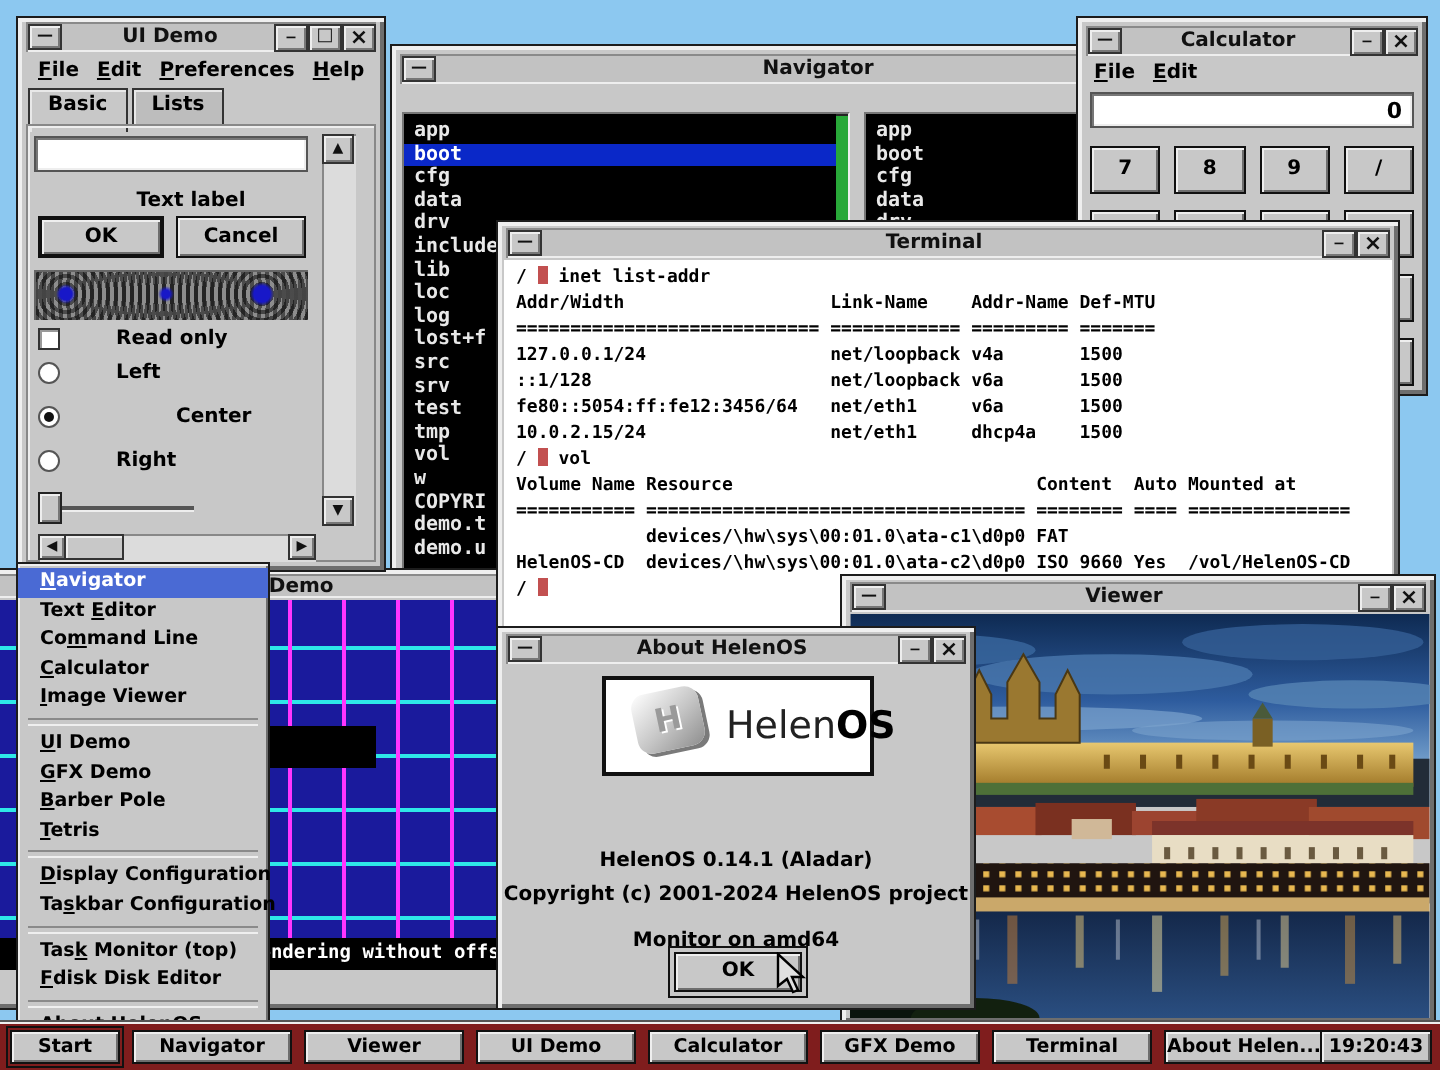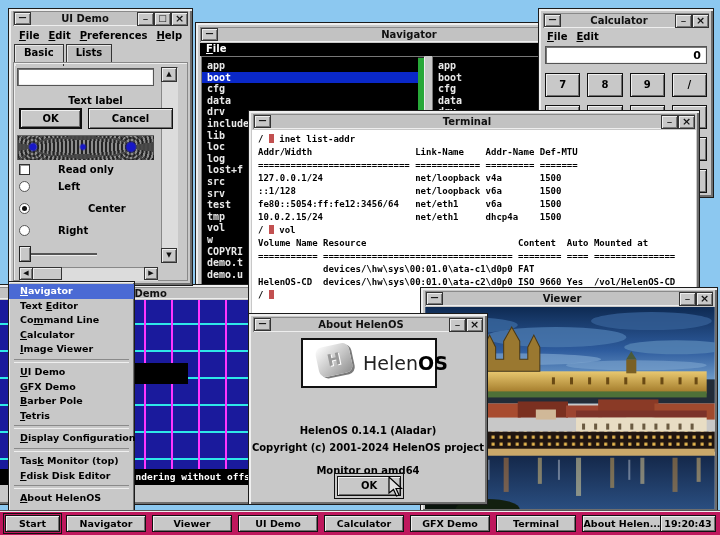--- a/index.html
+++ b/index.html
@@ -84,21 +84,21 @@
     font-family:"DejaVu Sans Mono",monospace;font-weight:bold;font-size:9.5px;line-height:16px;
     padding-left:190px;white-space:nowrap;overflow:hidden;box-sizing:border-box;}
   
   #startmenu{position:absolute;left:8px;top:281px;width:127px;height:232px;background:#c8c8c8;
     border:1px solid #1c1c1c;box-shadow:inset 1px 1px 0 #efefef,inset -1px -1px 0 #6e6e6e;
     box-sizing:border-box;padding-top:2px;z-index:80;}
   .smi{height:14.6px;line-height:14.6px;padding-left:11px;font-weight:bold;font-size:9.5px;white-space:nowrap;}
   .smi.sel{background:#4a6ad4;color:#fff;}
   .msep{height:2px;border-top:1px solid #8a8a8a;border-bottom:1px solid #efefef;margin:2px 5px;}
   
-  #taskbar{position:absolute;left:0;right:0;bottom:0;height:23px;background:#be185d;
+  #taskbar{position:absolute;left:0;right:0;bottom:0;height:23px;background:#7f1d1d;
     border-top:1px solid #efefef;box-shadow:0 -1px 0 #555;z-index:90;}
   .tbtn{position:absolute;top:3px;height:17px;background:#c8c8c8;border:1px solid #111;
     box-shadow:inset 1px 1px 0 #efefef,inset -1px -1px 0 #6e6e6e;
     font-weight:bold;font-size:9.5px;text-align:center;line-height:15px;box-sizing:border-box;
     white-space:nowrap;overflow:hidden;}
   #startbtn{left:5px;width:55px;outline:1px solid #111;outline-offset:1px;}
   #clock{left:660px;width:56px;}
   
   #about .logobox{position:absolute;left:52px;top:24px;width:136px;height:50px;background:#fff;
     border:2px solid #111;box-sizing:border-box;}
@@ -120,21 +120,20 @@
 
   <div class="win" id="nav" style="left:195px;top:22px;width:442px;height:268px;z-index:10;">
     <div class="tbar">
       <div class="sysbtn"></div>
       <div class="ttl">Navigator</div>
       <div class="wbtns">
         <div class="wbtn min"></div>
         <div class="wbtn cls"></div>
       </div>
     </div>
-    <div class="menubar"><span class="mi"><u>F</u>ile</span></div>
     <div class="panels">
       <div class="panel" style="width:222px;flex:0 0 auto;">
         <div class="plist">
             <div class="file">app</div>
             <div class="file sel">boot</div>
             <div class="file">cfg</div>
             <div class="file">data</div>
             <div class="file">drv</div>
             <div class="file">include</div>
             <div class="file">lib</div>
@@ -237,21 +236,21 @@
     </div>
     <div class="tabpanel"></div>
     <div class="sunken" style="position:absolute;left:8px;top:59px;width:137px;height:18px;"></div>
 
     <div style="position:absolute;left:152px;top:58px;width:17px;height:196px;background:#dcdcdc;box-shadow:inset 1px 1px 0 #888;">
       <div class="arrow" style="position:absolute;left:1px;top:1px;width:14px;height:13px;">▲</div>
       <div class="arrow" style="position:absolute;left:1px;bottom:1px;width:14px;height:13px;">▼</div>
     </div>
     <div class="ctl-label" style="left:0;right:30px;top:86px;text-align:center;">Text label</div>
     <div class="btn default" style="left:10px;top:99px;width:63px;height:21px;line-height:17px;">OK</div>
-    <div class="btn" style="left:79px;top:99px;width:85px;height:21px;line-height:19px;">Cancel</div>
+    <div class="btn" style="left:79px;top:99px;width:65px;height:21px;line-height:19px;">Cancel</div>
     <div class="ripple" style="position:absolute;left:8px;top:126px;width:137px;height:25px;"></div>
     <div class="checkbox" style="position:absolute;left:10px;top:155px;"></div>
     <div class="ctl-label" style="left:29px;top:155px;text-align:right;">Read only</div>
     <div id="radios"></div>
 
     <div style="position:absolute;left:22px;top:244px;width:66px;height:2px;background:#555;box-shadow:0 1px 0 #eee;"></div>
     <div style="position:absolute;left:10px;top:237px;width:12px;height:16px;background:#c8c8c8;border:1px solid #222;box-shadow:inset 1px 1px 0 #eee,inset -1px -1px 0 #777;box-sizing:border-box;"></div>
 
     <div style="position:absolute;left:10px;top:258px;width:139px;height:14px;background:#dcdcdc;box-shadow:inset 1px 1px 0 #888;">
       <div class="arrow" style="position:absolute;left:1px;top:1px;width:12px;height:11px;line-height:11px;">◀</div>
@@ -395,20 +394,21 @@
       <div class="smi">Co<u>m</u>mand Line</div>
       <div class="smi"><u>C</u>alculator</div>
       <div class="smi"><u>I</u>mage Viewer</div>
       <div class="msep"></div>
       <div class="smi"><u>U</u>I Demo</div>
       <div class="smi"><u>G</u>FX Demo</div>
       <div class="smi"><u>B</u>arber Pole</div>
       <div class="smi"><u>T</u>etris</div>
       <div class="msep"></div>
       <div class="smi"><u>D</u>isplay Configuration</div>
+      <div class="smi">Ta<u>s</u>kbar Configuration</div>
       <div class="msep"></div>
       <div class="smi">Tas<u>k</u> Monitor (top)</div>
       <div class="smi"><u>F</u>disk Disk Editor</div>
       <div class="msep"></div>
       <div class="smi"><u>A</u>bout HelenOS</div>
     </div>
 
   <div id="taskbar">
     <div class="tbtn" id="startbtn">Start</div>
     <div id="taskbtns">

